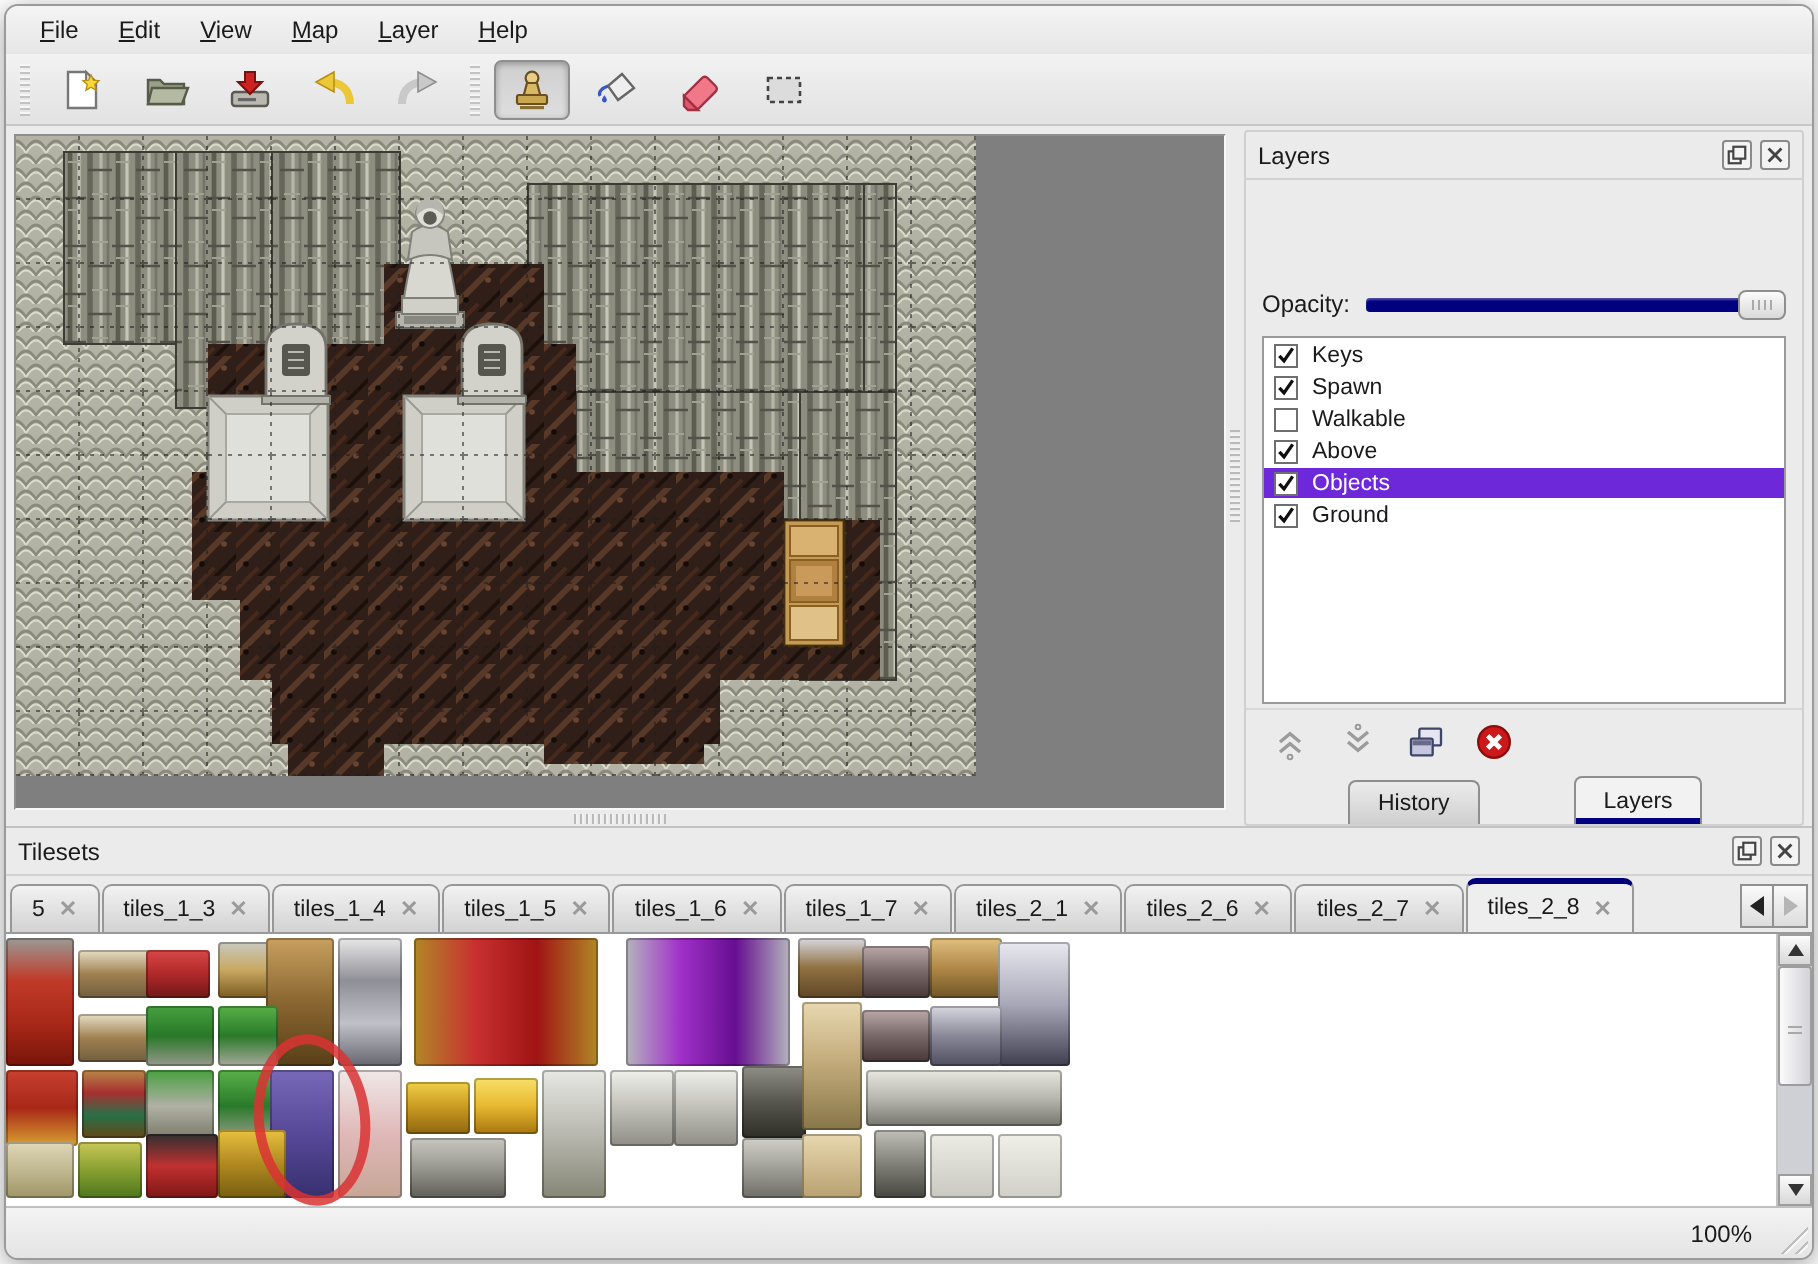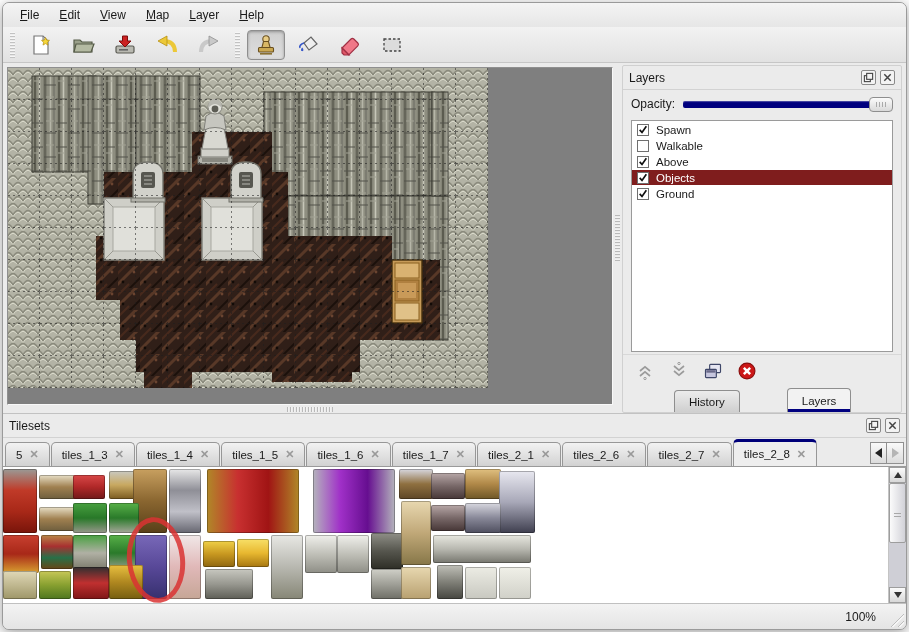--- a/index.html
+++ b/index.html
@@ -41,31 +41,31 @@
   .panel-header { height: 24px; display: flex; align-items: center; padding: 0 6px;
     border-bottom: 1px solid #d2d2d2; }
   .panel-title { flex: 1; font-size: 12px; }
   .win-btn { width: 15px; height: 15px; border: 1px solid #8a8a8a; background: #f3f3f3; border-radius: 2px;
     margin-left: 4px; display: flex; align-items: center; justify-content: center; }
   .win-btn svg { width: 11px; height: 11px; }
   
   .layers-panel { width: 284px; display: flex; flex-direction: column; padding: 2px 4px 0 0; }
   .layers-inner { flex: 1; display: flex; flex-direction: column; background:#ebebeb;
     border: 1px solid #d0d0d0; border-radius: 2px; }
-  .opacity-row { height: 28px; display: flex; align-items: center; gap: 8px; padding: 0 8px; }
+  .opacity-row { height: 28px; display: flex; align-items: center; gap: 8px; padding: 0 8px; margin-top: 48px; }
   .slider { flex: 1; position: relative; height: 16px; }
   .slider-track { position: absolute; left: 0; right: 2px; top: 5px; height: 7px; background: #00007f;
     border-radius: 2px; box-shadow: inset 0 1px 1px rgba(255,255,255,.3); }
   .slider-handle { position: absolute; right: 0; top: 1px; width: 24px; height: 15px;
     background: linear-gradient(#fbfbfb,#d9d9d9); border: 1px solid #8e8e8e; border-radius: 4px; }
   .slider-handle::after { content:""; position:absolute; inset:4px 6px;
     background: repeating-linear-gradient(90deg,#aaa 0 1px, transparent 1px 3px); }
   .layer-list { flex: 1; margin: 2px 8px; background: #fff; border: 1px solid #9a9a9a; overflow: hidden; }
   .layer-row { height: 15px; display: flex; align-items: center; gap: 7px; padding: 0 2px 0 5px; margin-top:1px; }
-  .layer-row.sel { background: #7f1d1d; color: #fff; }
+  .layer-row.sel { background: #6d28d9; color: #fff; }
   .cbox { width: 12px; height: 12px; background: #fff; border: 1px solid #6f6f6f; flex: none;
     display: flex; align-items: center; justify-content: center; }
   .cbox svg { width: 11px; height: 11px; }
   .layer-label { font-size: 11.5px; }
   .layer-btns { height: 32px; display: flex; align-items: center; gap: 10px; padding: 0 10px;
     border-top: 1px solid #d8d8d8; }
   .layer-btns .lbtn { width: 24px; height: 24px; display:flex; align-items:center; justify-content:center; }
   .lbtn svg { width: 20px; height: 20px; }
   .side-tabs { height: 26px; display: flex; align-items: flex-end; gap: 2px; padding-left: 6px; }
   .side-tab { height: 22px; padding: 0 14px; display: flex; align-items: center; font-size: 11.5px;
@@ -382,20 +382,28 @@
             </span>
         </div>
         <div class="opacity-row">
           <span>Opacity:</span>
           <div class="slider">
             <div class="slider-track"></div>
             <div class="slider-handle"></div>
           </div>
         </div>
         <div class="layer-list" id="layerlist">
+            <div class="layer-row">
+              <span class="cbox">
+                <svg>
+                  <use href="#i-check"></use>
+                </svg>
+              </span>
+              <span class="layer-label">Keys</span>
+            </div>
             <div class="layer-row">
               <span class="cbox">
                 <svg>
                   <use href="#i-check"></use>
                 </svg>
               </span>
               <span class="layer-label">Spawn</span>
             </div>
             <div class="layer-row">
               <span class="cbox"></span>

